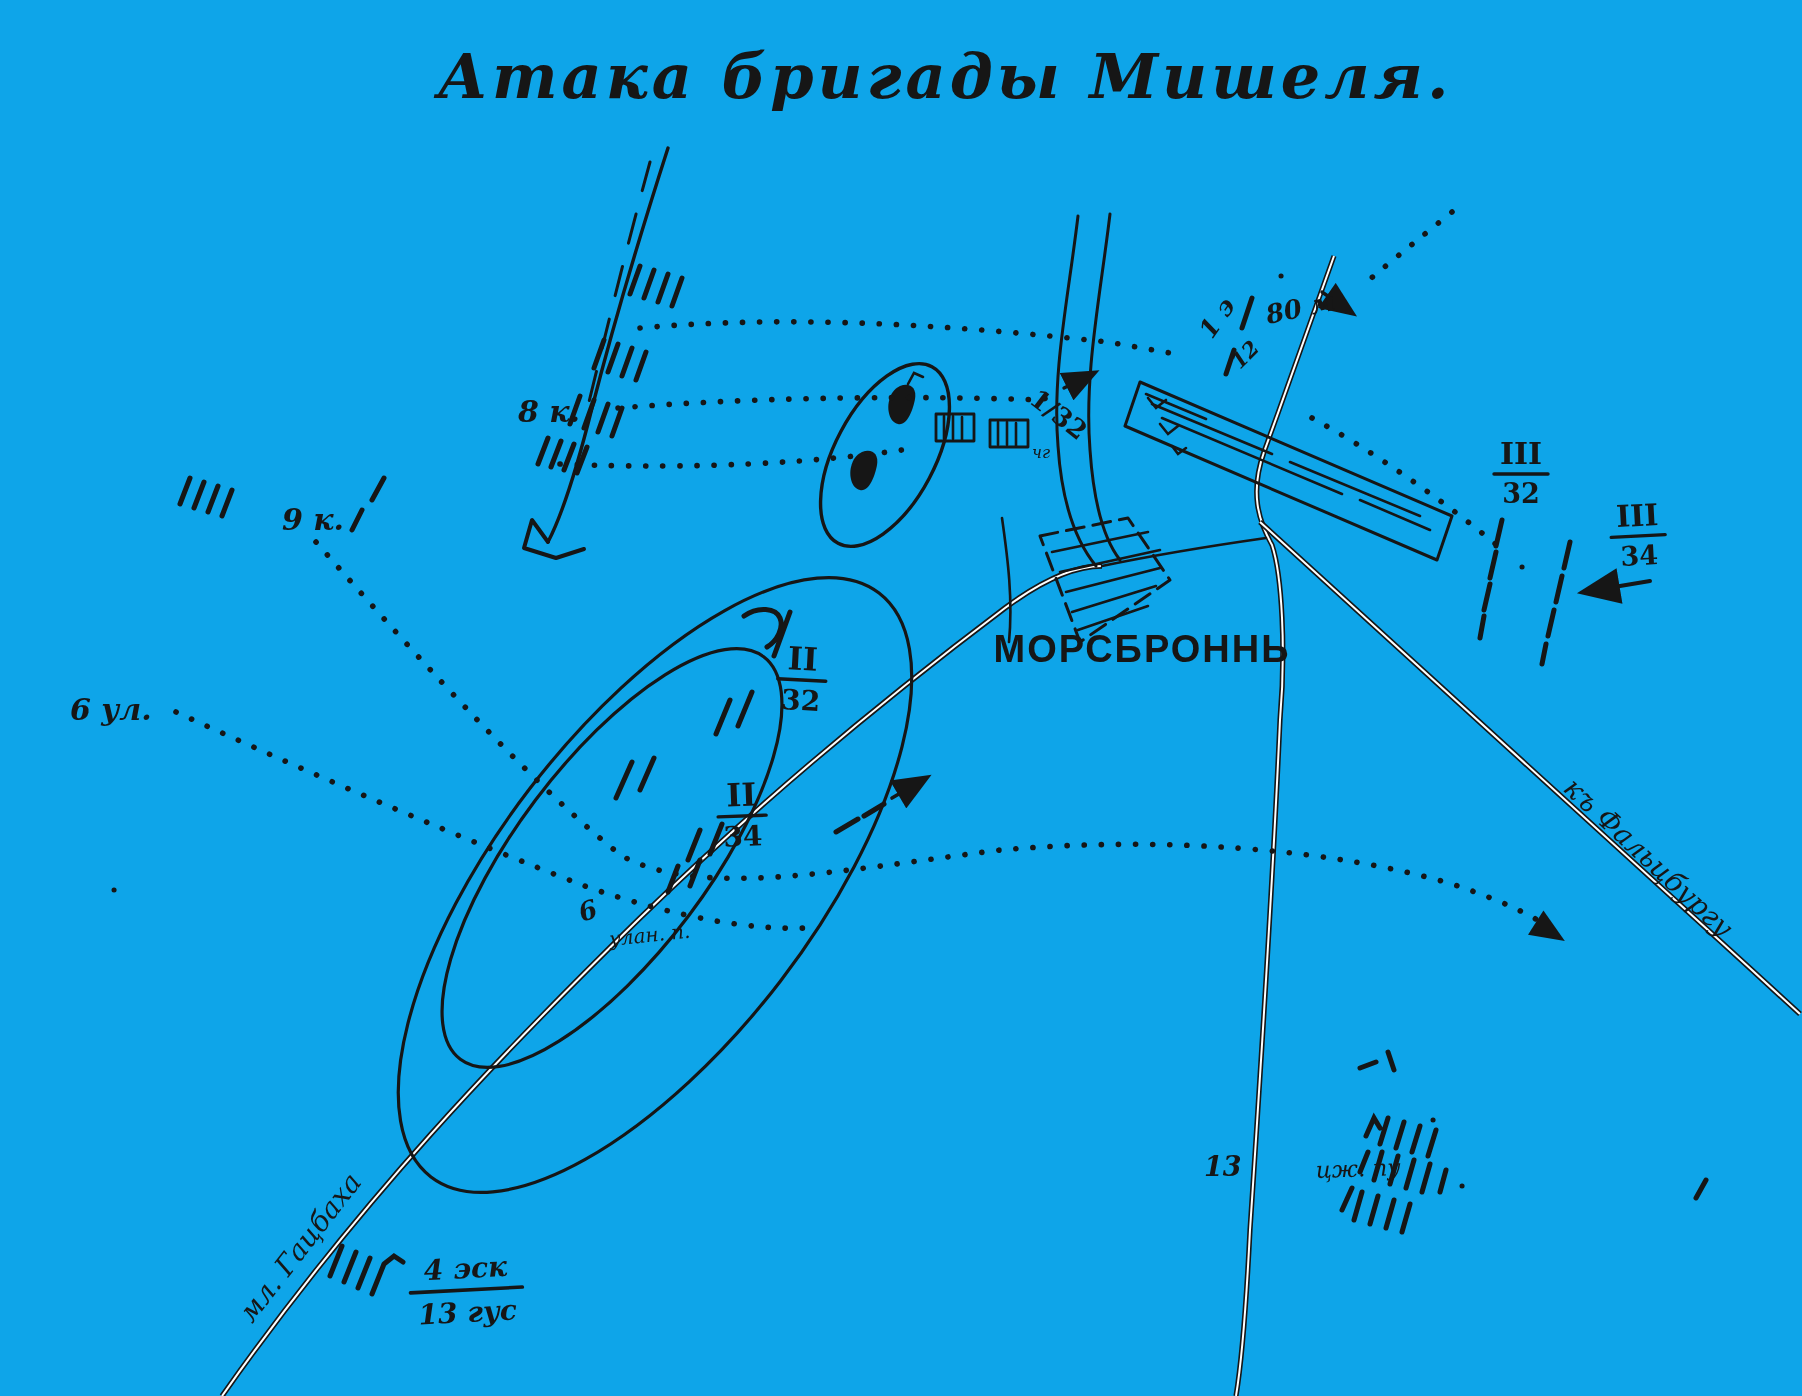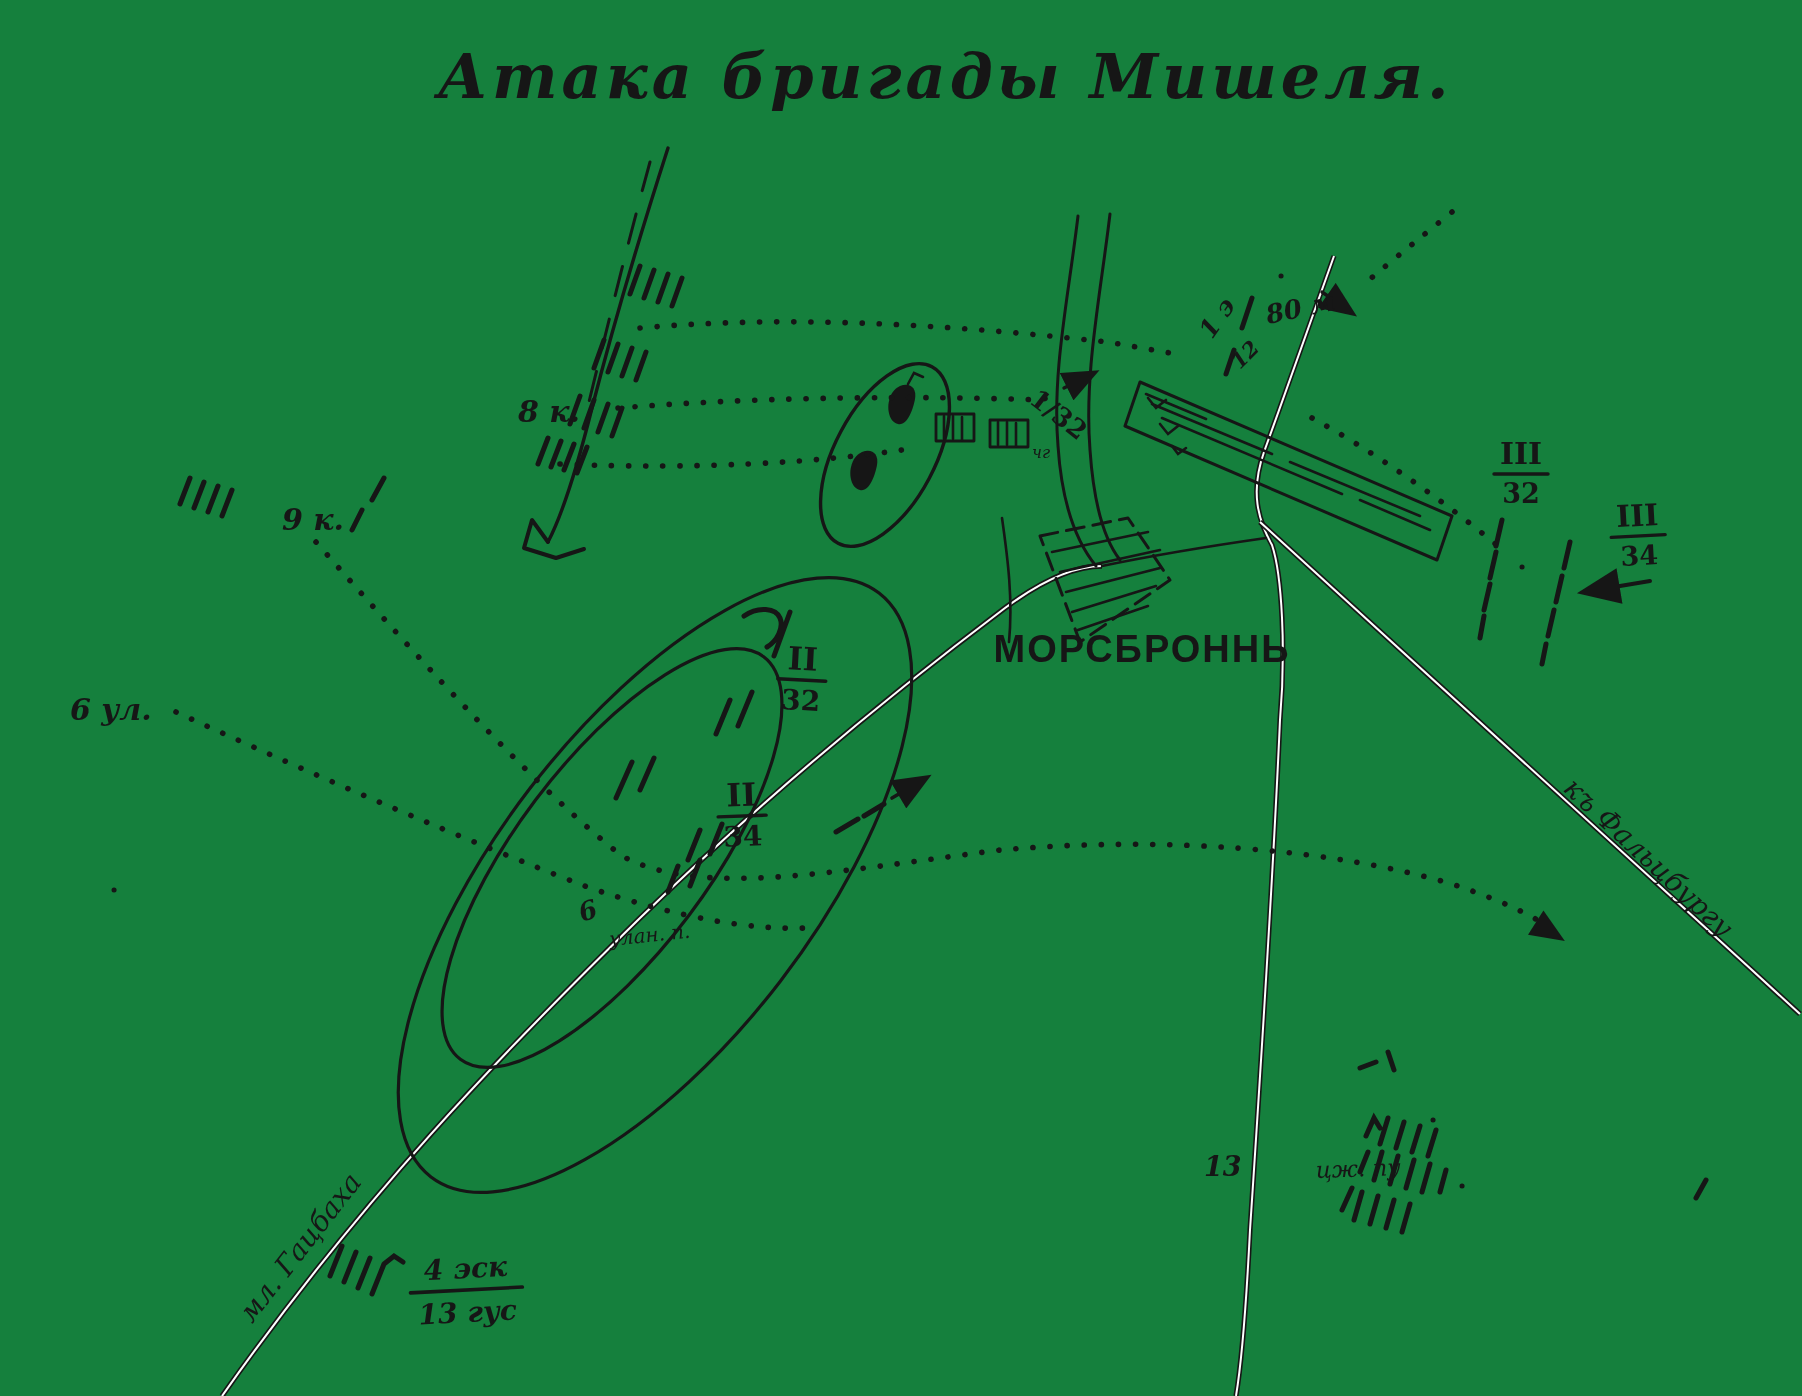--- a/index.html
+++ b/index.html
@@ -1,16 +1,16 @@
 <!DOCTYPE html>
 <html><head>
 <meta charset="utf-8">
 <style>
   html,body { margin:0; padding:0; background:#ffffff; }
-  .page { width:1802px; height:1396px; background:#15803d; position:relative; overflow:hidden; }
+  .page { width:1802px; height:1396px; background:#0ea5e9; position:relative; overflow:hidden; }
   svg { display:block; }
   text { fill:#161616; }
   .title-text { font-family:"DejaVu Serif", serif; font-weight:bold; font-style:italic; letter-spacing:4px; }
   .hand  { font-family:"DejaVu Serif", serif; font-style:italic; font-weight:bold; }
   .hand-light { font-family:"DejaVu Serif", serif; font-style:italic; }
   .roman { font-family:"DejaVu Serif", serif; font-weight:bold; }
   .village-name { font-family:"Liberation Sans", sans-serif; font-weight:bold; letter-spacing:2px; }
   .ln   { stroke:#161616; fill:none; stroke-linecap:round; stroke-linejoin:round; }
   .dots { stroke:#161616; fill:none; stroke-width:5.6; stroke-linecap:round; stroke-dasharray:0.1 17; }
   .hatch{ stroke:#161616; fill:none; stroke-width:5; stroke-linecap:round; }

